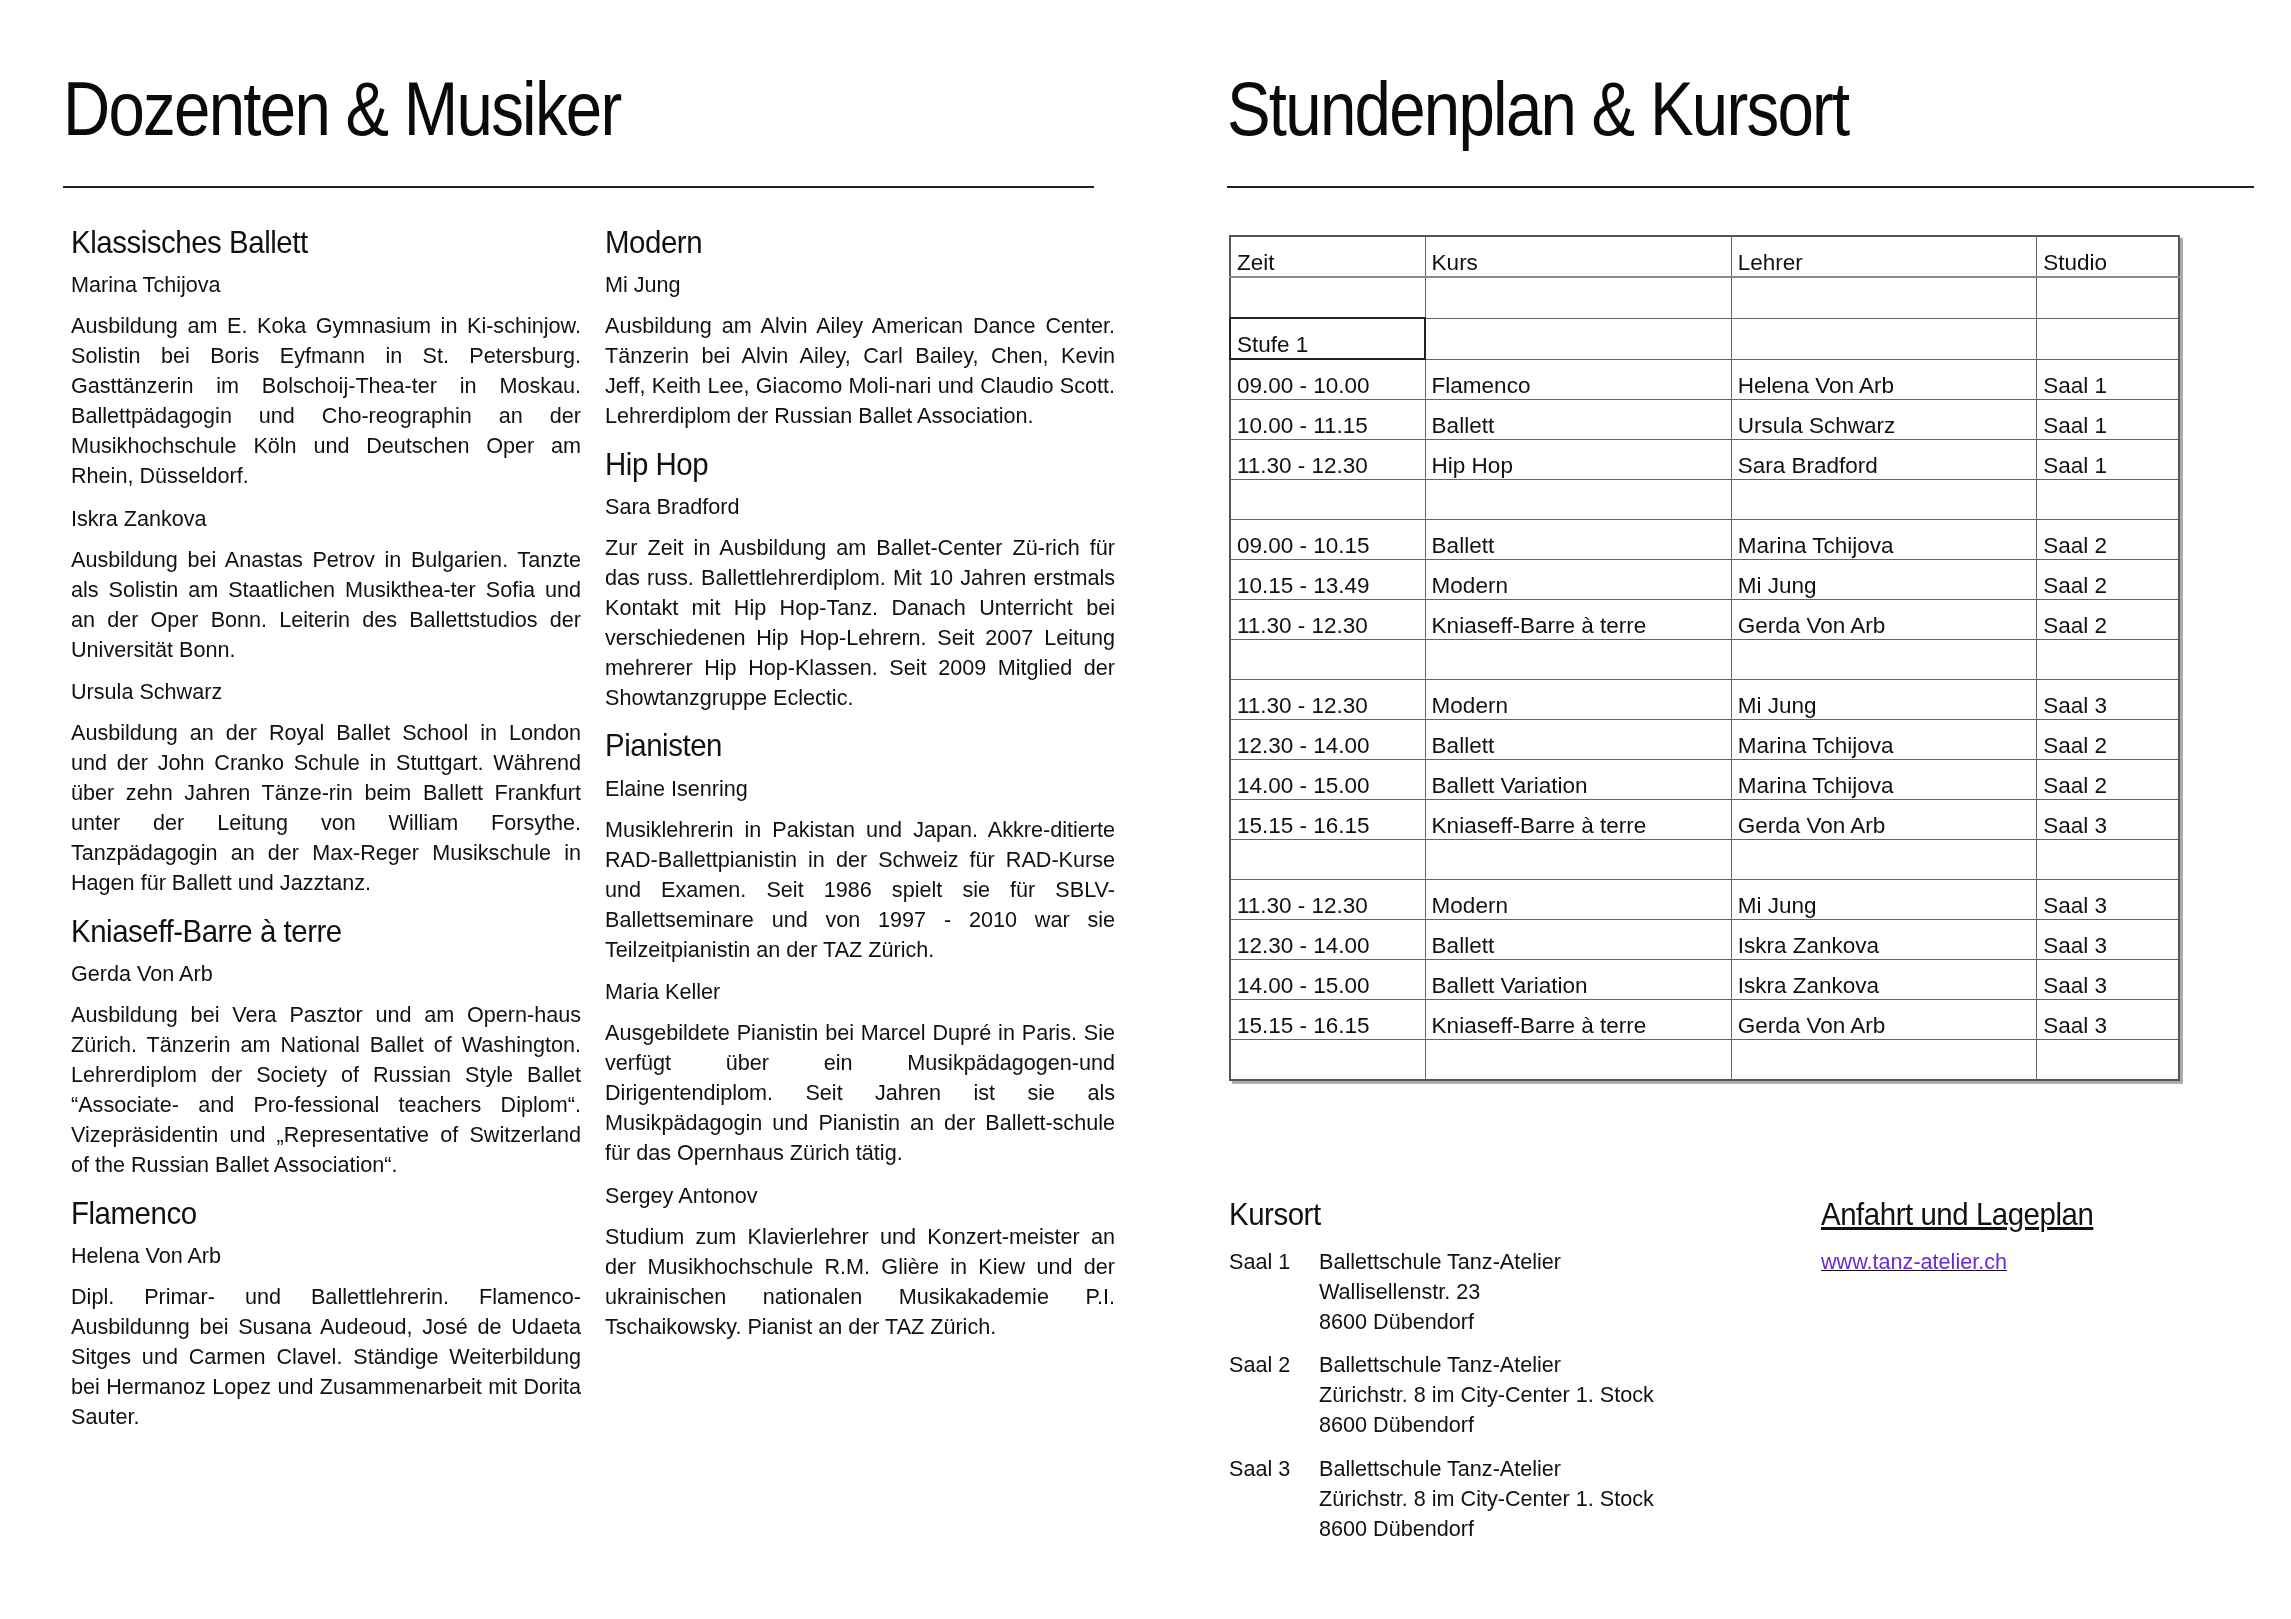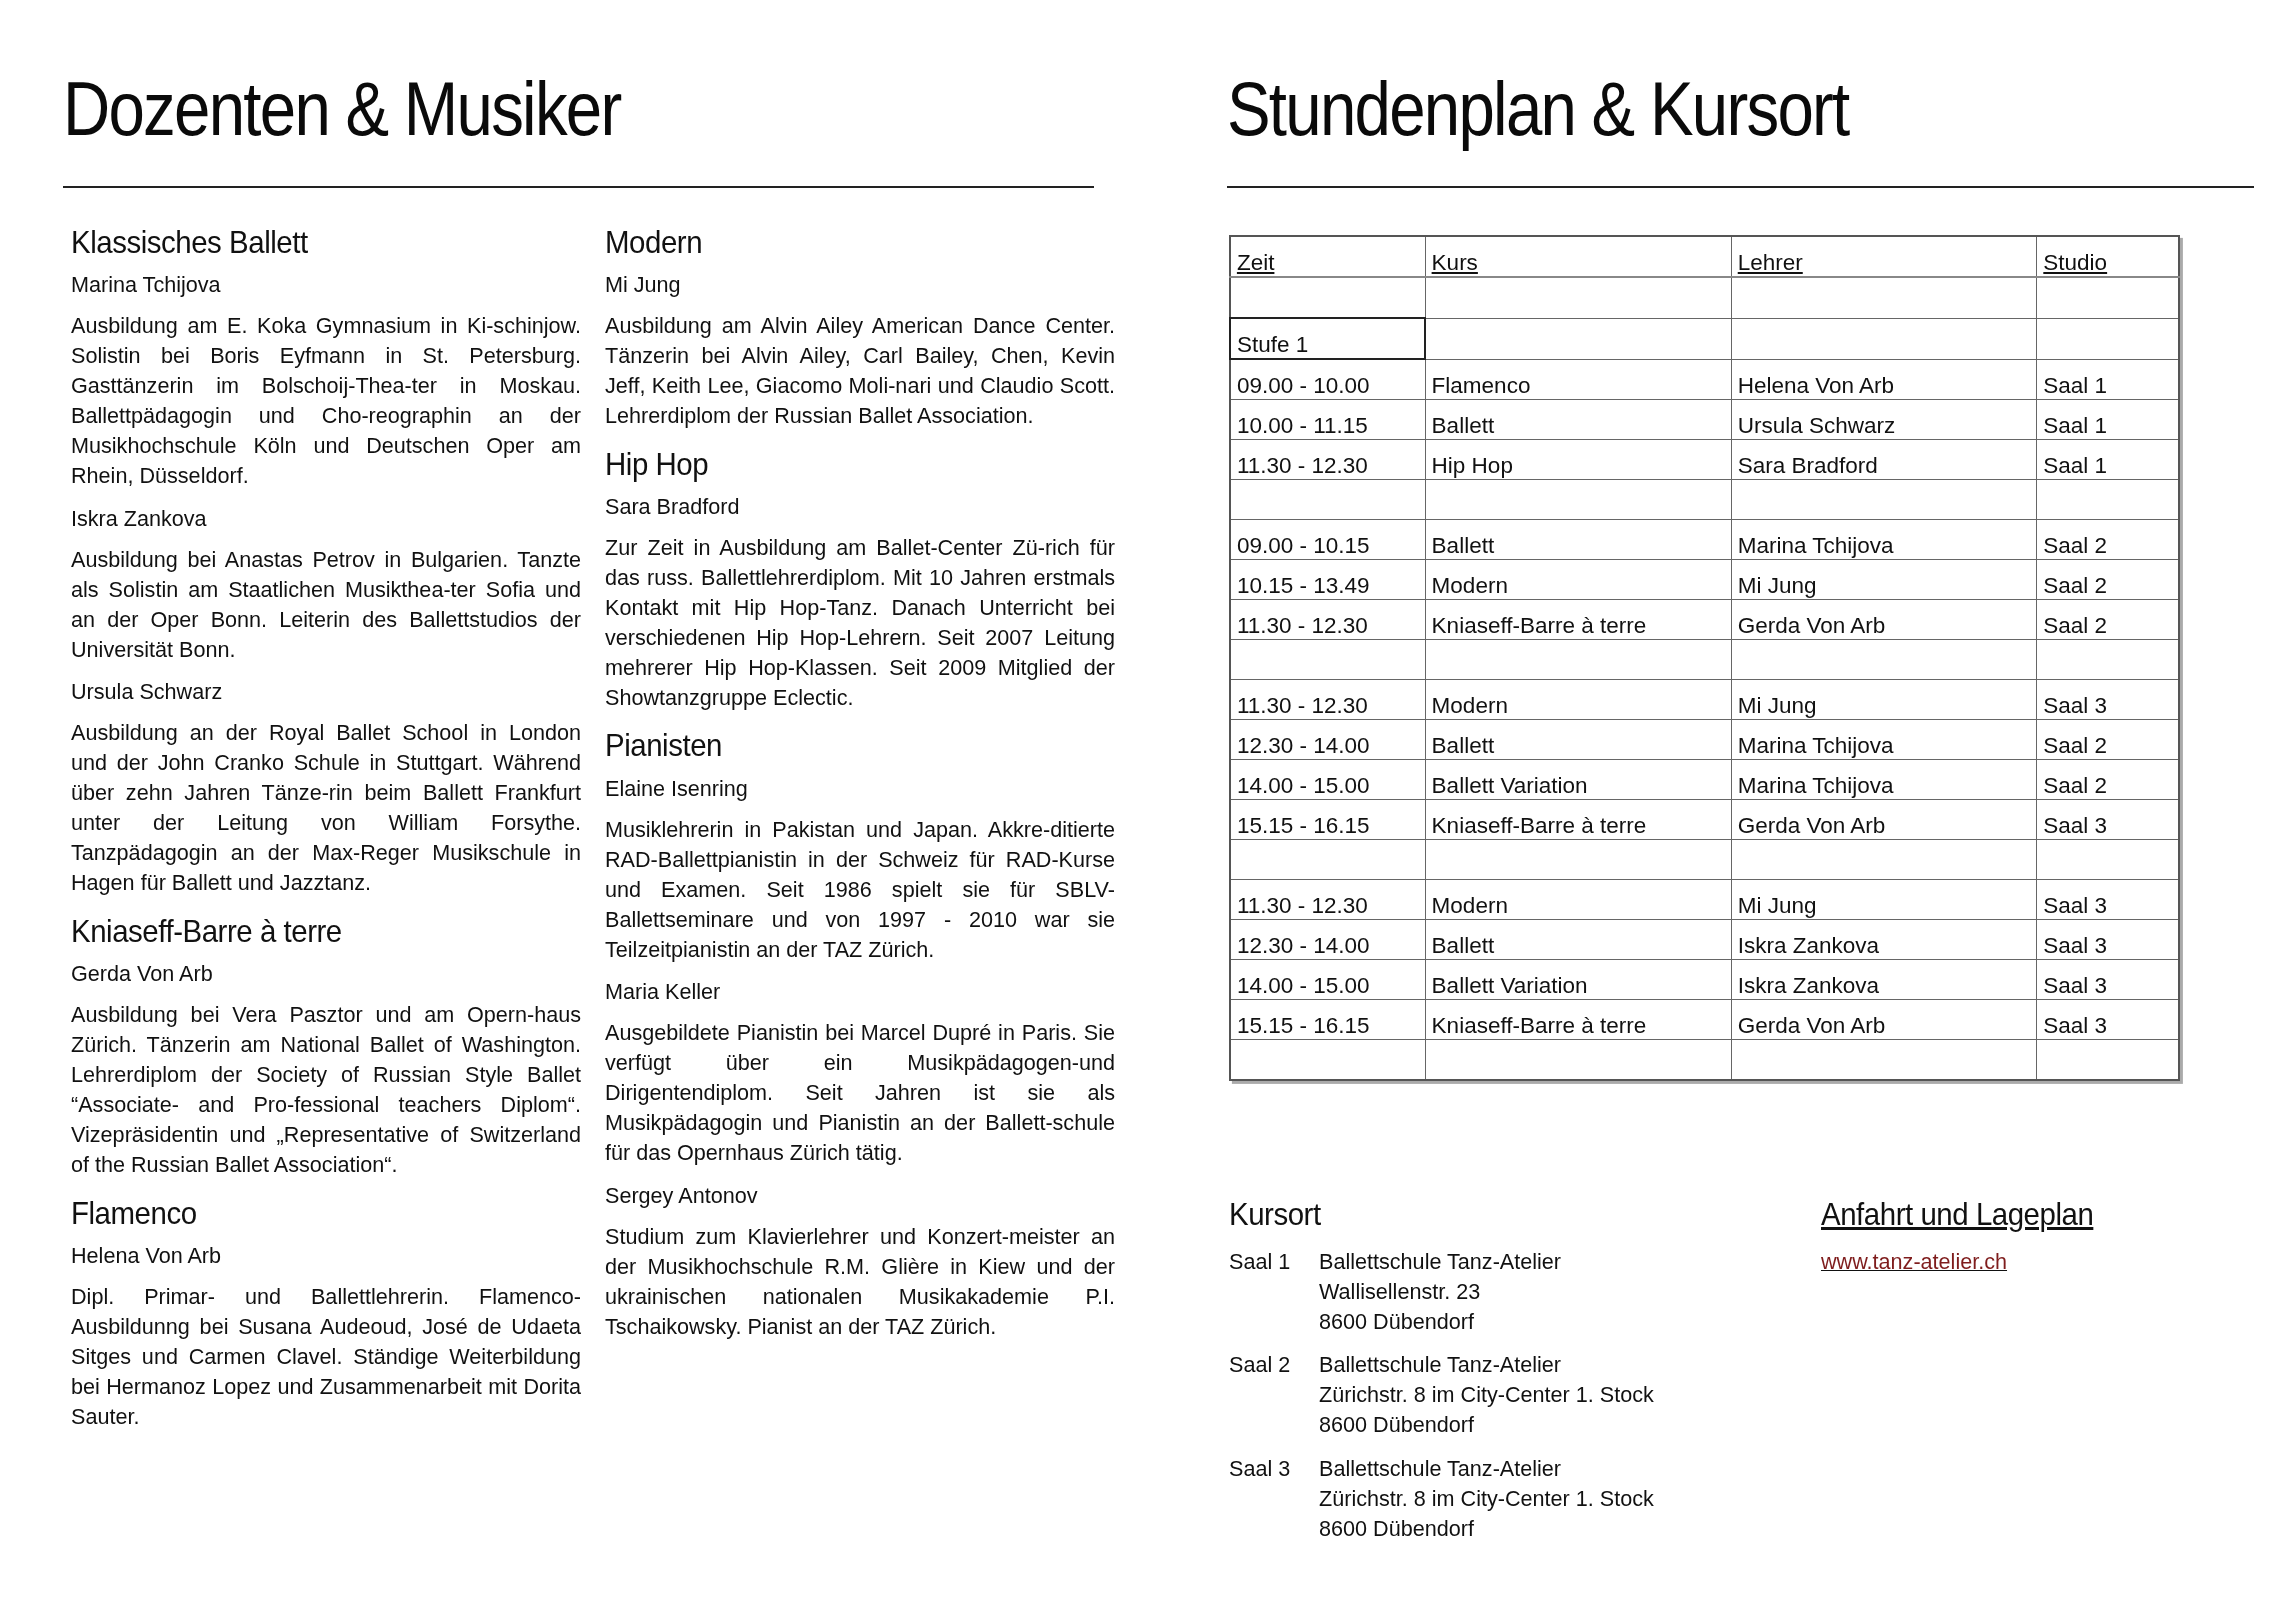--- a/index.html
+++ b/index.html
@@ -36,32 +36,32 @@
     box-shadow: 2.9px 2.9px 0 0 #aaa;
   }
   .sched td {
     border: 1.5px solid #666; height: 37px; padding: 2px 5.9px 0 5.9px;
     font-size: 22.5px; vertical-align: bottom; white-space: nowrap;
   }
   .sched td.c0 { width: 179px; }
   .sched td.c1 { width: 289px; }
   .sched td.c2 { width: 289px; }
   .sched td.c3 { width: 127px; }
-  .sched tr.hdr td { border-bottom: 2px solid #888; text-decoration: underline; }
+  .sched tr.hdr td { border-bottom: 2px solid #888; }
   .sched .stufe1-cell { border: 2px solid #222; }
 
   .kursort { position: absolute; left: 1229px; top: 1196px; }
   .kursort h3, .anfahrt h3 {
     font-size: 32px; font-weight: normal; margin: 0 0 13.7px 0; letter-spacing: -0.5px;
     transform: scaleX(0.92); transform-origin: left top; white-space: nowrap;
   }
   .loc { display: flex; font-size: 21.6px; line-height: 30px; margin-bottom: 13.7px; }
   .loc .room { width: 90px; }
   .anfahrt { position: absolute; left: 1821px; top: 1196px; text-decoration: underline; }
-  .anfahrt .url { font-size: 21.6px; line-height: 30px; color: #7f1d1d; text-decoration: none; }
+  .anfahrt .url { font-size: 21.6px; line-height: 30px; color: #6d28d9; text-decoration: none; }
 </style>
 </head>
 <body>
 
 <h1 class="page-title" style="left:63px;">Dozenten &amp; Musiker</h1>
 <div class="rule" style="left:63px; width:1031px;"></div>
 
 <div class="col" id="col1" style="left:71px;">
     <div class="section">
       <h2>Klassisches Ballett</h2>

